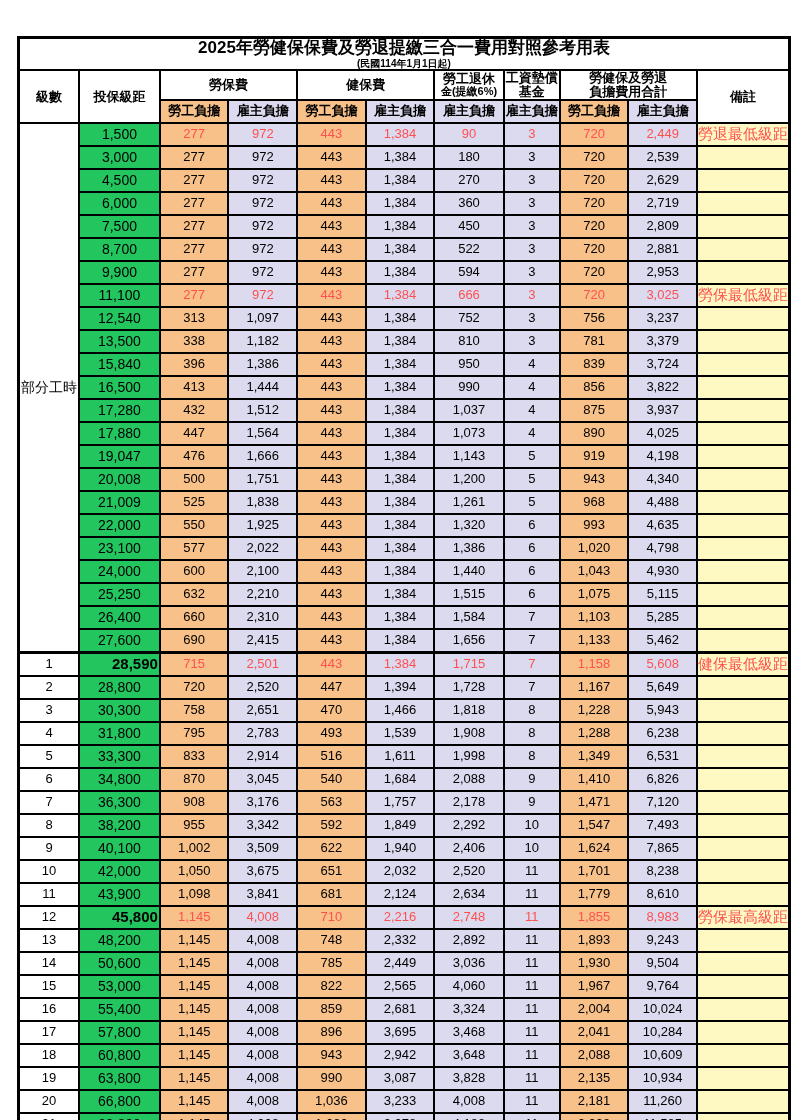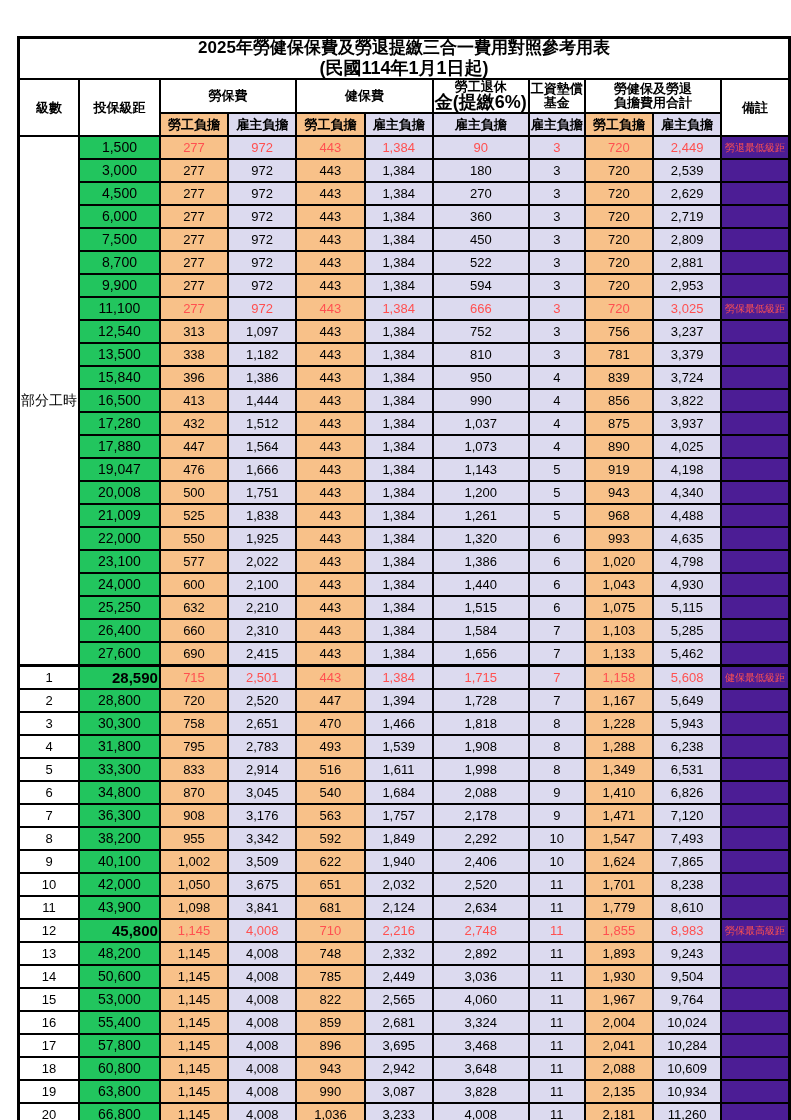--- a/index.html
+++ b/index.html
@@ -16,35 +16,35 @@
   }
   .ref-table th, .ref-table td {
     border:2px solid #000;
     text-align:center; vertical-align:middle;
     padding:0 1px; white-space:nowrap; overflow:hidden;
     font-size:13px; height:21px; line-height:1.05;
   }
   
   .title-cell { height:48px; background:#fff; }
   .title-line { font-size:17px; font-weight:bold; }
-  .subtitle-line { font-size:18px; font-weight:bold; margin-top:2px; }
+  .subtitle-line { font-size:10px; font-weight:bold; margin-top:2px; }
   
   .grp { font-size:14px; font-weight:600; height:36px; background:#fff; }
-  .grp .l2 { font-size:18px; }
+  .grp .l2 { font-size:11px; }
   .sub { font-size:12.5px; font-weight:600; height:20px; }
   .emp-h { background:var(--emp); }
   .er-h  { background:var(--er); }
   
   td.emp { background:var(--emp); }
   td.er  { background:var(--er); }
   td.level-cell { background:#fff; font-size:13px; }
   td.part-time { font-size:14px; letter-spacing:0; }
   td.bracket-cell { background:#22c55e; font-size:14px; }
   td.bracket-cell.bold { font-weight:bold; font-size:15px;padding-left:32px; }
-  td.remark-cell { background:#4c1d95; font-size:10px; padding:0; }
+  td.remark-cell { background:#fef9c3; font-size:15px; padding:0; }
   tr.hl td.emp, tr.hl td.er, td.remark-cell { color:var(--red); }
   tr.section td { border-top:3px solid #000; }
 </style>
 </head>
 <body>
 
 <div class="sheet">
   <table class="ref-table">
     <colgroup>
       <col style="width:58px">

